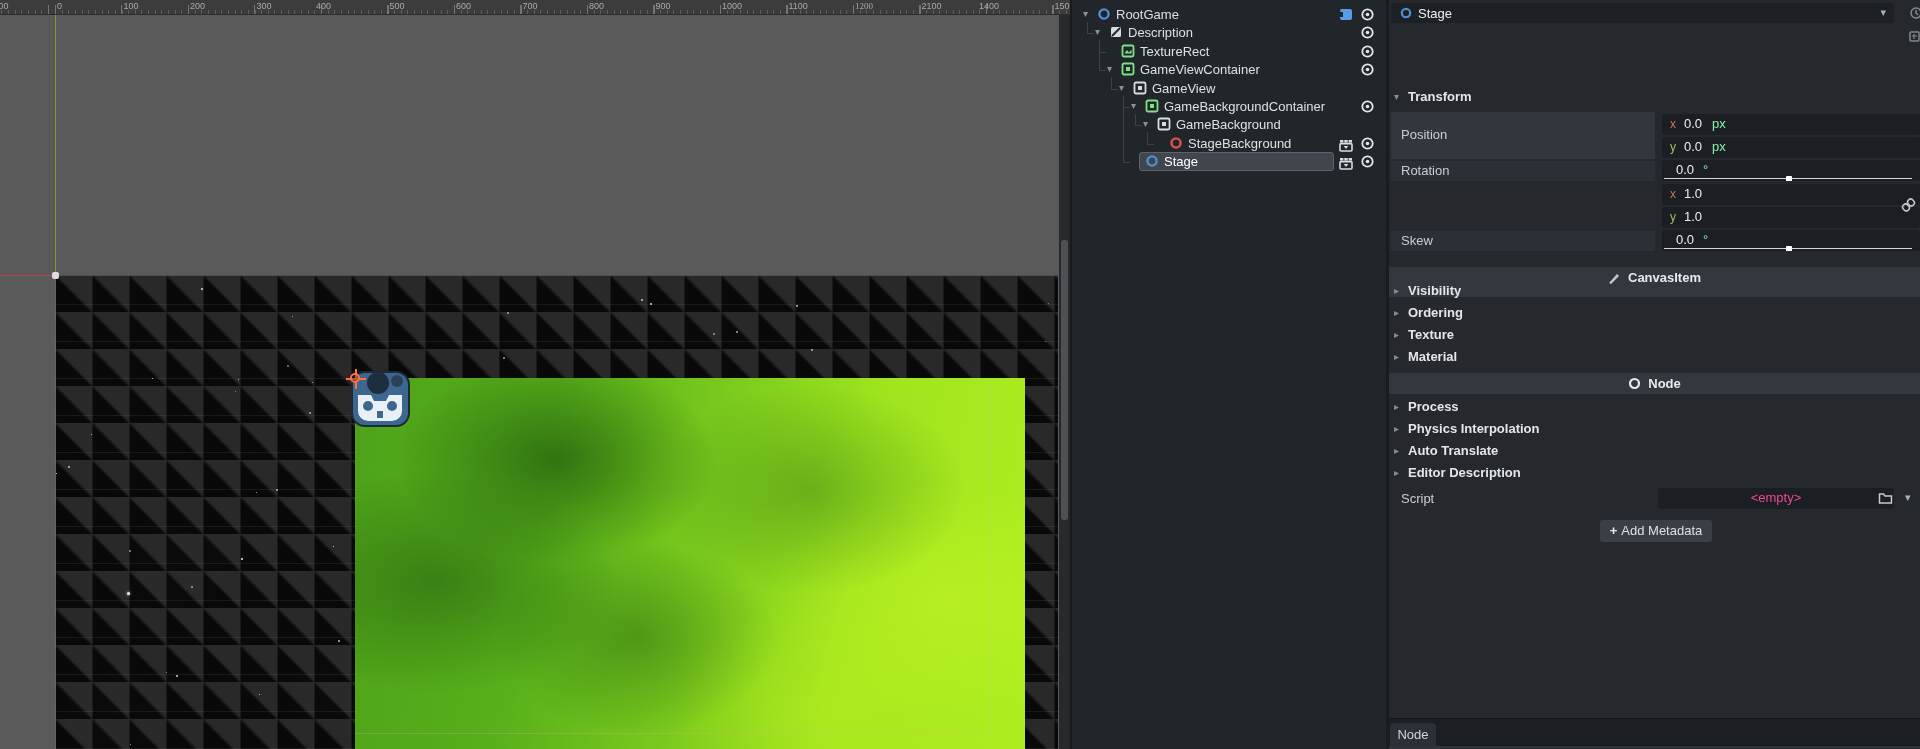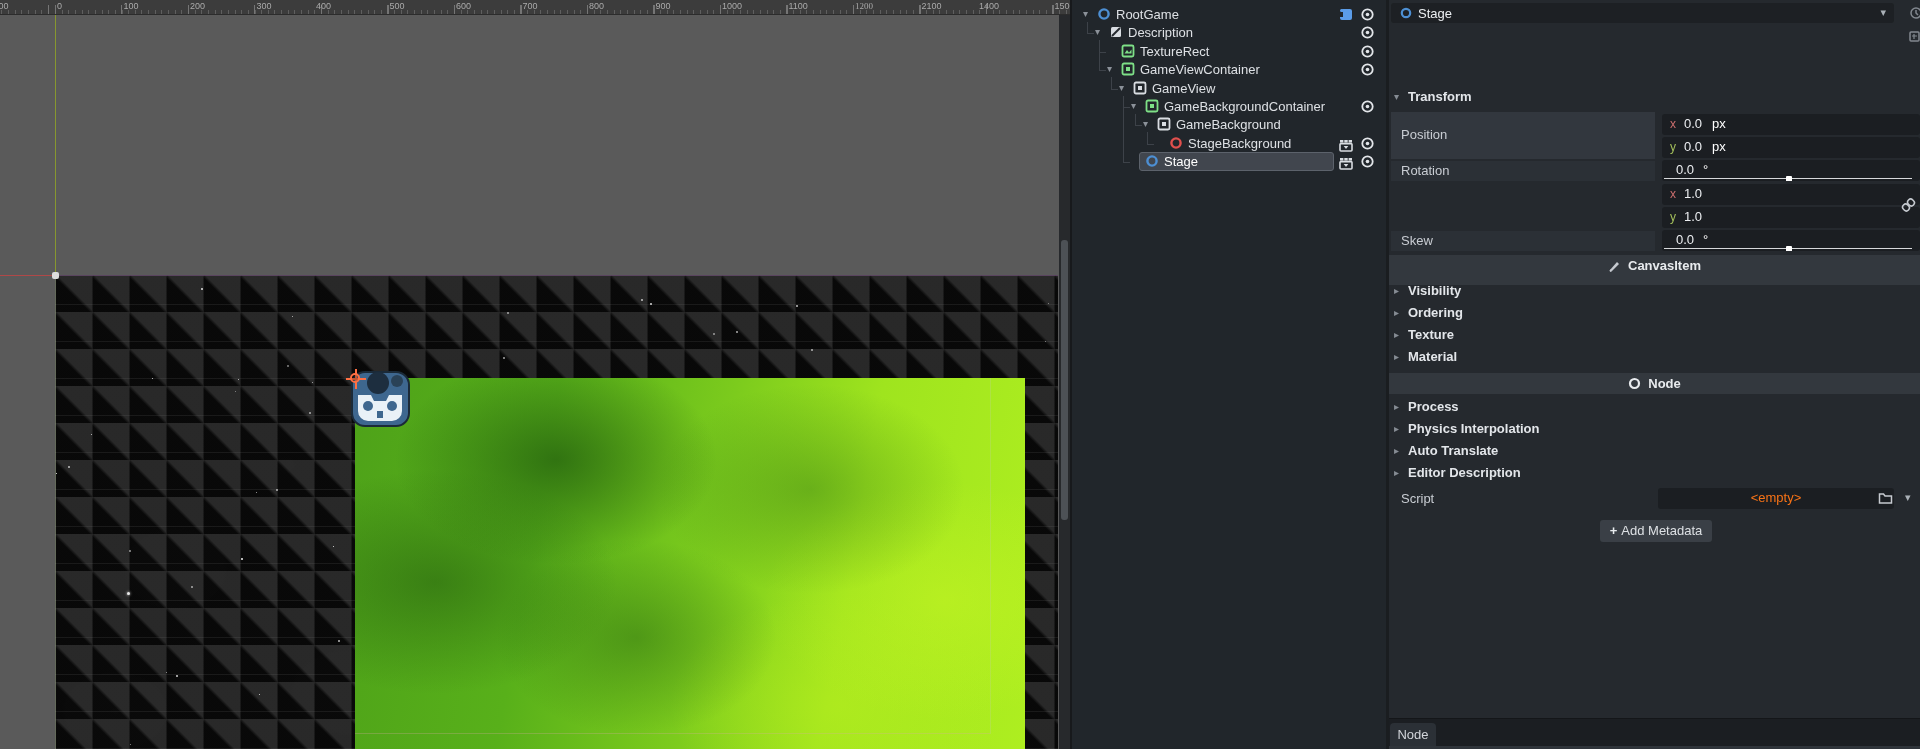--- a/index.html
+++ b/index.html
@@ -92,26 +92,26 @@
   .sec-row .txt { position:absolute; left:19px; top:1px; font-weight:bold; color:#e3e6ea; }
 
   .prop-cell { position:absolute; left:2px; width:264px; background:#2b3036; }
   .prop-cell.hov { background:#32373e; }
   .prop-label { position:absolute; left:10px; color:#c9cdd3; }
   .field { position:absolute; left:273px; width:258px; height:21px; background:#1b1e22; border-radius:3px; overflow:hidden; }
   .field .ax { position:absolute; left:8px; top:3px; font-size:12px; }
   .ax.x { color:#cc6f6f; } .ax.y { color:#a3bf5b; }
   .field .val { position:absolute; left:22px; top:2px; color:#eceef1; }
   .field .val2 { position:absolute; left:14px; top:2px; color:#eceef1; }
-  .field .suf { position:absolute; top:2px; color:#ffffff; }
+  .field .suf { position:absolute; top:2px; color:#86efac; }
   .slider-line { position:absolute; left:2px; right:8px; bottom:2px; height:1px; background:#d7d9db; }
   .slider-dot { position:absolute; bottom:-1px; width:6px; height:6px; background:#fff; border-radius:1px; }
 
   #script-field { top:488px; }
-  #script-field .val { position:absolute; left:0; width:100%; text-align:center; top:2px; color:#f97316; }
+  #script-field .val { position:absolute; left:0; width:100%; text-align:center; top:2px; color:#ec4899; }
   #add-meta { position:absolute; left:211px; top:520px; width:112px; height:22px; background:#3a3f46;
               border-radius:3px; color:#dde0e4; text-align:center; line-height:22px; }
   #add-meta .plus { font-weight:bold; margin-right:4px; color:#e8ebee; }
 
   #bottom-strip { position:absolute; left:0; top:718px; width:531px; height:31px; background:#1b1e22; border-top:1px solid #141619; }
   #bottom-tab { position:absolute; left:1px; top:4px; width:46px; height:24px; background:#2b3036;
                 border-radius:4px 4px 0 0; text-align:center; line-height:24px; color:#d2d5da; }
   #bottom-line { position:absolute; left:0; top:27px; width:531px; height:4px; background:#2f343a; }
 </style>
 </head>
@@ -412,21 +412,21 @@
     <div class="prop-cell" style="top:231px;height:20px">
       <span class="prop-label" style="top:2px">Skew</span>
     </div>
     <div class="field" style="top:230px">
       <span class="val2">0.0</span>
       <span class="suf" style="left:41px">°</span>
       <div class="slider-line"></div>
       <div class="slider-dot" style="left:124px"></div>
     </div>
 
-    <div class="class-bar" style="top:255px;height:30px">
+    <div class="class-bar" style="top:267px;height:30px">
       <span class="inner">
         <svg width="13" height="13" viewBox="0 0 13 13">
           <path d="M2 11 L9 3 L11 5 L4 12 Z" fill="#c6cad0"></path>
             <path d="M2 11 l1.5 1.5" stroke="#c6cad0" stroke-width="2"></path>
         </svg>
         <span>CanvasItem</span>
       </span>
     </div>
 
     <div id="ci-sections">

